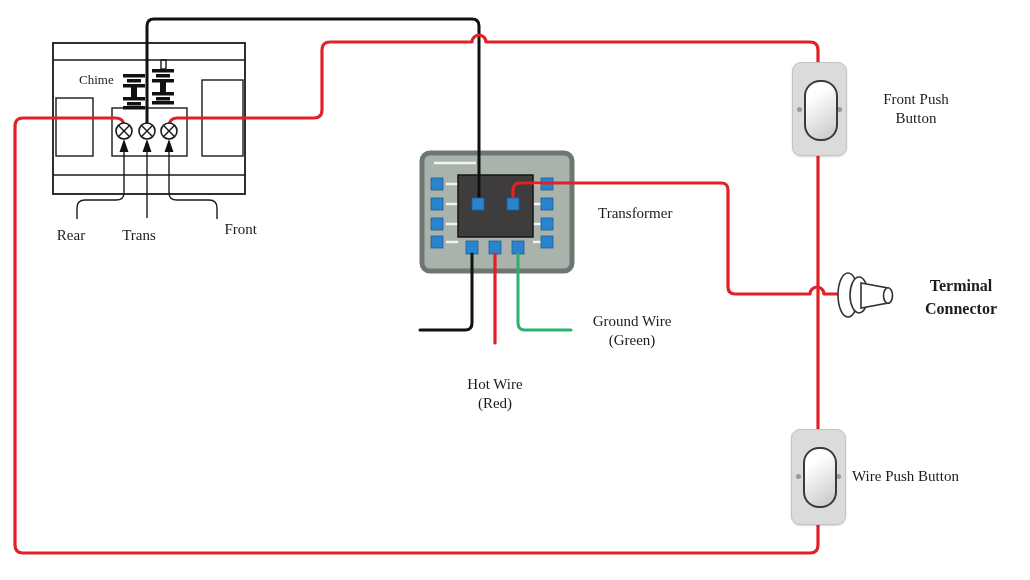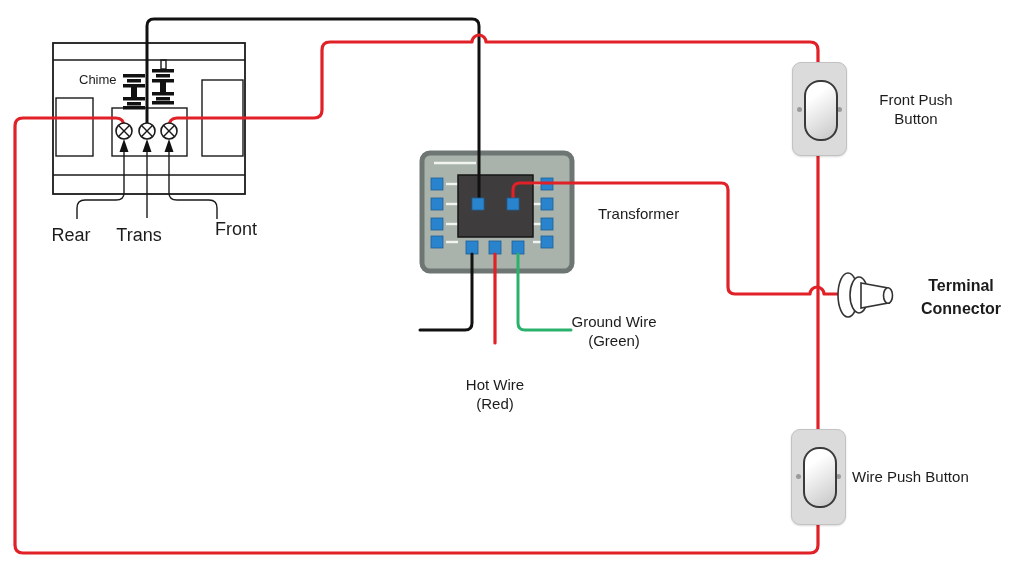--- a/index.html
+++ b/index.html
@@ -1,22 +1,22 @@
 <!DOCTYPE html>
 <html style="--wire_red: #e02127; --wire_black: #111111; --wire_green: #2ab26d; --terminal_blue: #2984cd; --transformer_body: #a9b3ab; --transformer_border: #6e7673; --transformer_core: #3f3c3d; --button_plate: #dbdbdb; --text: #1c1c1c;"><head>
 <meta charset="utf-8">
 <style>
   html,body{margin:0;padding:0;background:#fff;}
   #stage{position:relative;width:1030px;height:580px;background:#fff;overflow:hidden;
-         font-family:Liberation Sans, sans-serif;color:var(--text,#1c1c1c);}
+         font-family:Liberation Serif, serif;color:var(--text,#1c1c1c);}
   #wires-svg{position:absolute;left:0;top:0;z-index:1;}
   .lbl{position:absolute;z-index:3;font-size:15px;line-height:19px;color:var(--text,#1c1c1c);}
   .lbl.center{text-align:center;}
   .lbl .line{display:block;}
-  .lbl.big{font-size:18px;}
+  .lbl.big{font-size:15px;}
   .lbl.small{font-size:13px;}
   .lbl.bold{font-weight:bold;font-size:16px;line-height:23px;}
   
   .push-button{position:absolute;z-index:2;width:53px;background:var(--button_plate,#dbdbdb);
                border:1px solid #c2c2c2;border-radius:9px;box-shadow:0 1px 2px rgba(0,0,0,.15);}
   .push-button .pill{position:absolute;left:11px;top:17px;width:30px;height:57px;border-radius:16px;
                border:2px solid #3a3a3a;background:linear-gradient(145deg,#ffffff 25%,#e8e8e8 55%,#c6c6c6 100%);}
   .push-button .screw{position:absolute;width:5px;height:5px;border-radius:50%;background:#9a9a9a;top:44px;}
   .push-button .screw.left{left:4px;}
   .push-button .screw.right{right:4px;}
@@ -195,18 +195,18 @@
     <span class="line">Terminal</span>
     <span class="line">Connector</span>
   </div>
 
 
   <div class="lbl center" style="left:435px;top:375px;width:120px;">
     <span class="line">Hot Wire</span>
     <span class="line">(Red)</span>
   </div>
 
-  <div class="lbl center" style="left:554px;top:312px;width:120px;">
+  <div class="lbl center" style="left:572px;top:312px;width:120px;">
     <span class="line">Ground Wire</span>
     <span class="line">(Green)</span>
   </div>
 
 </div>
 
 </body></html>

